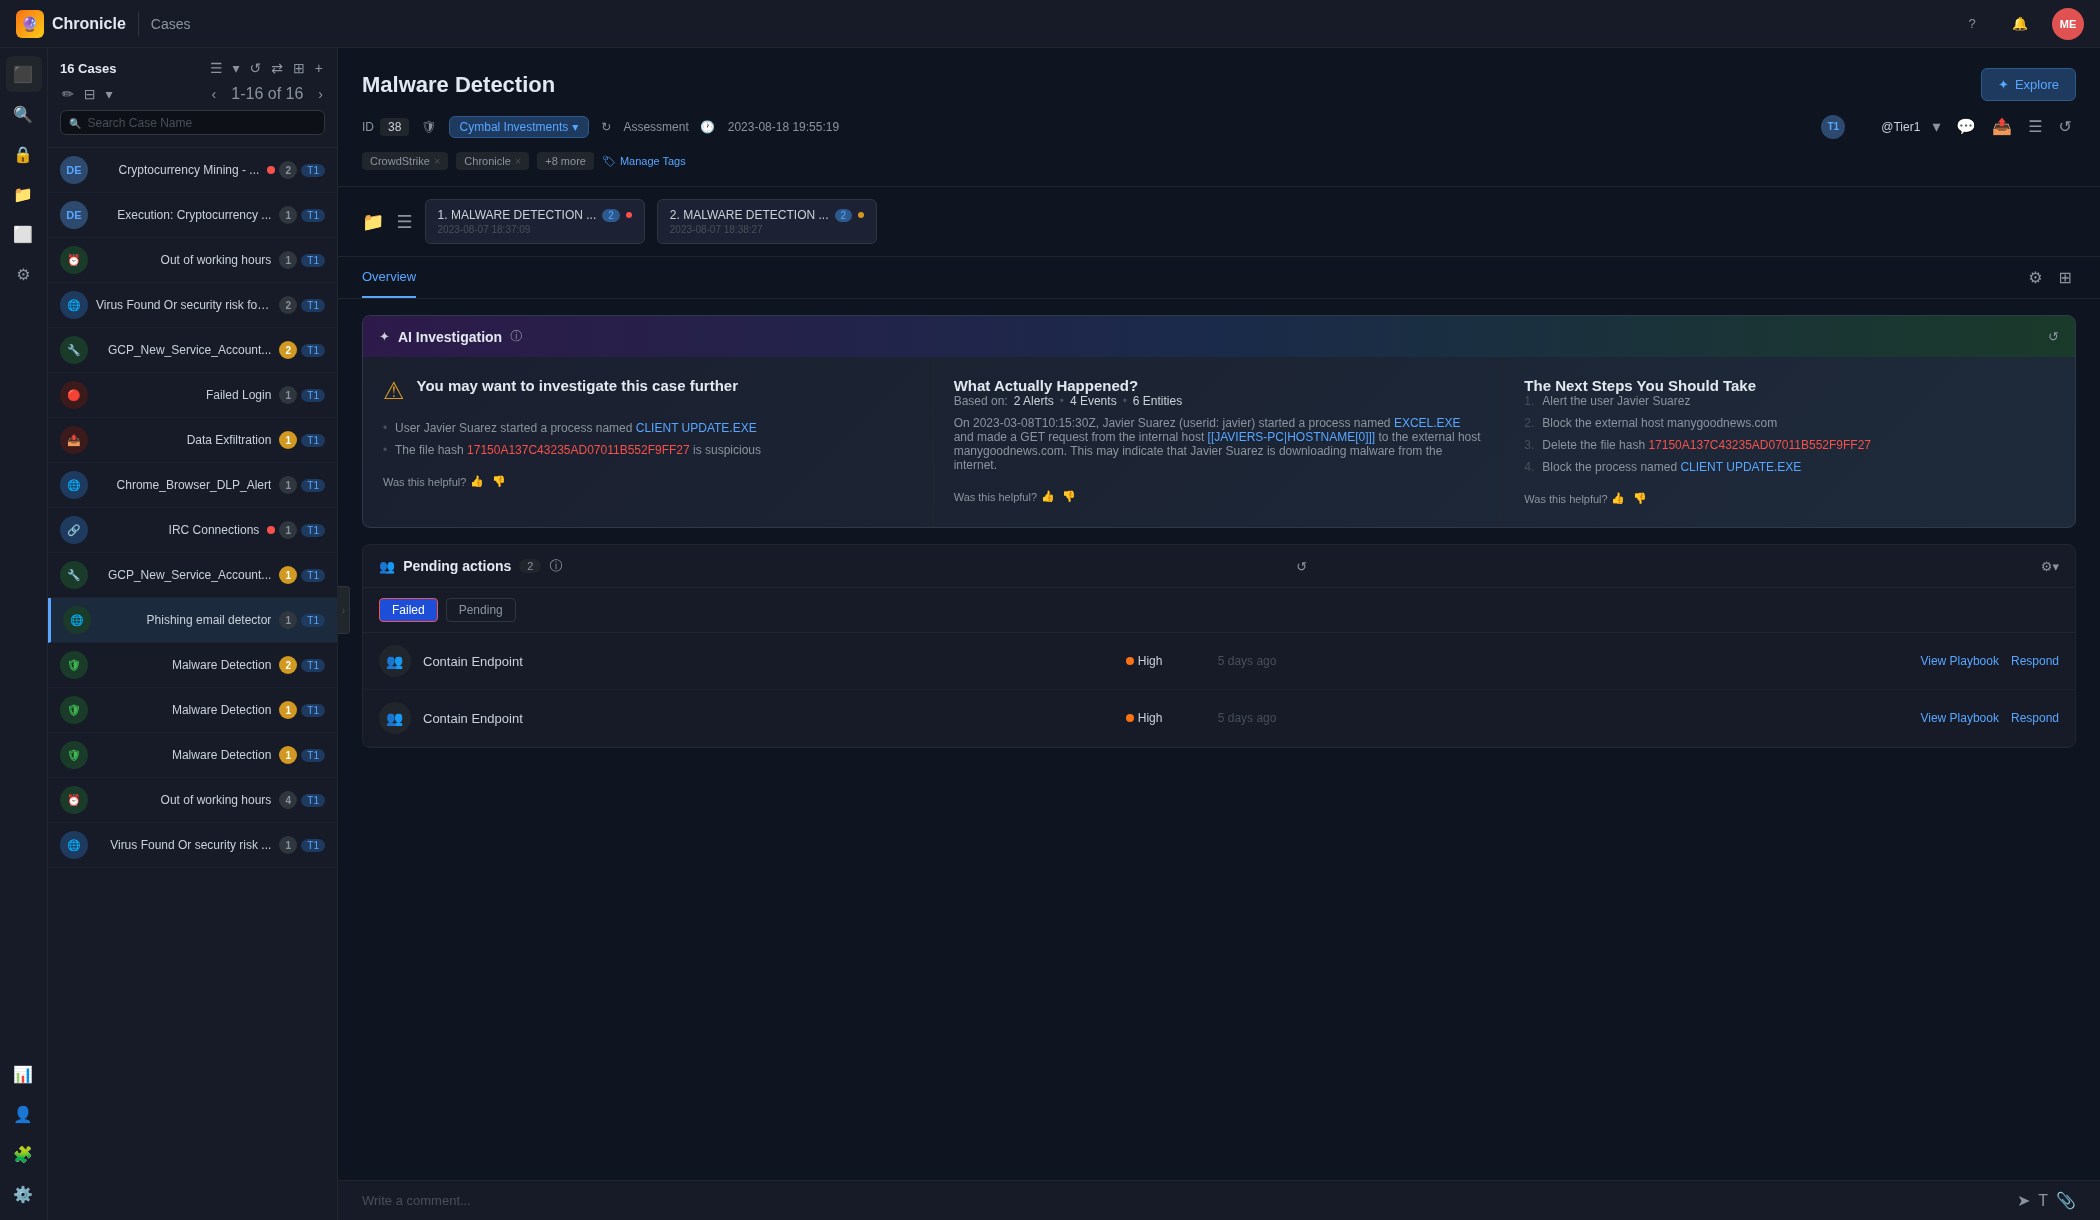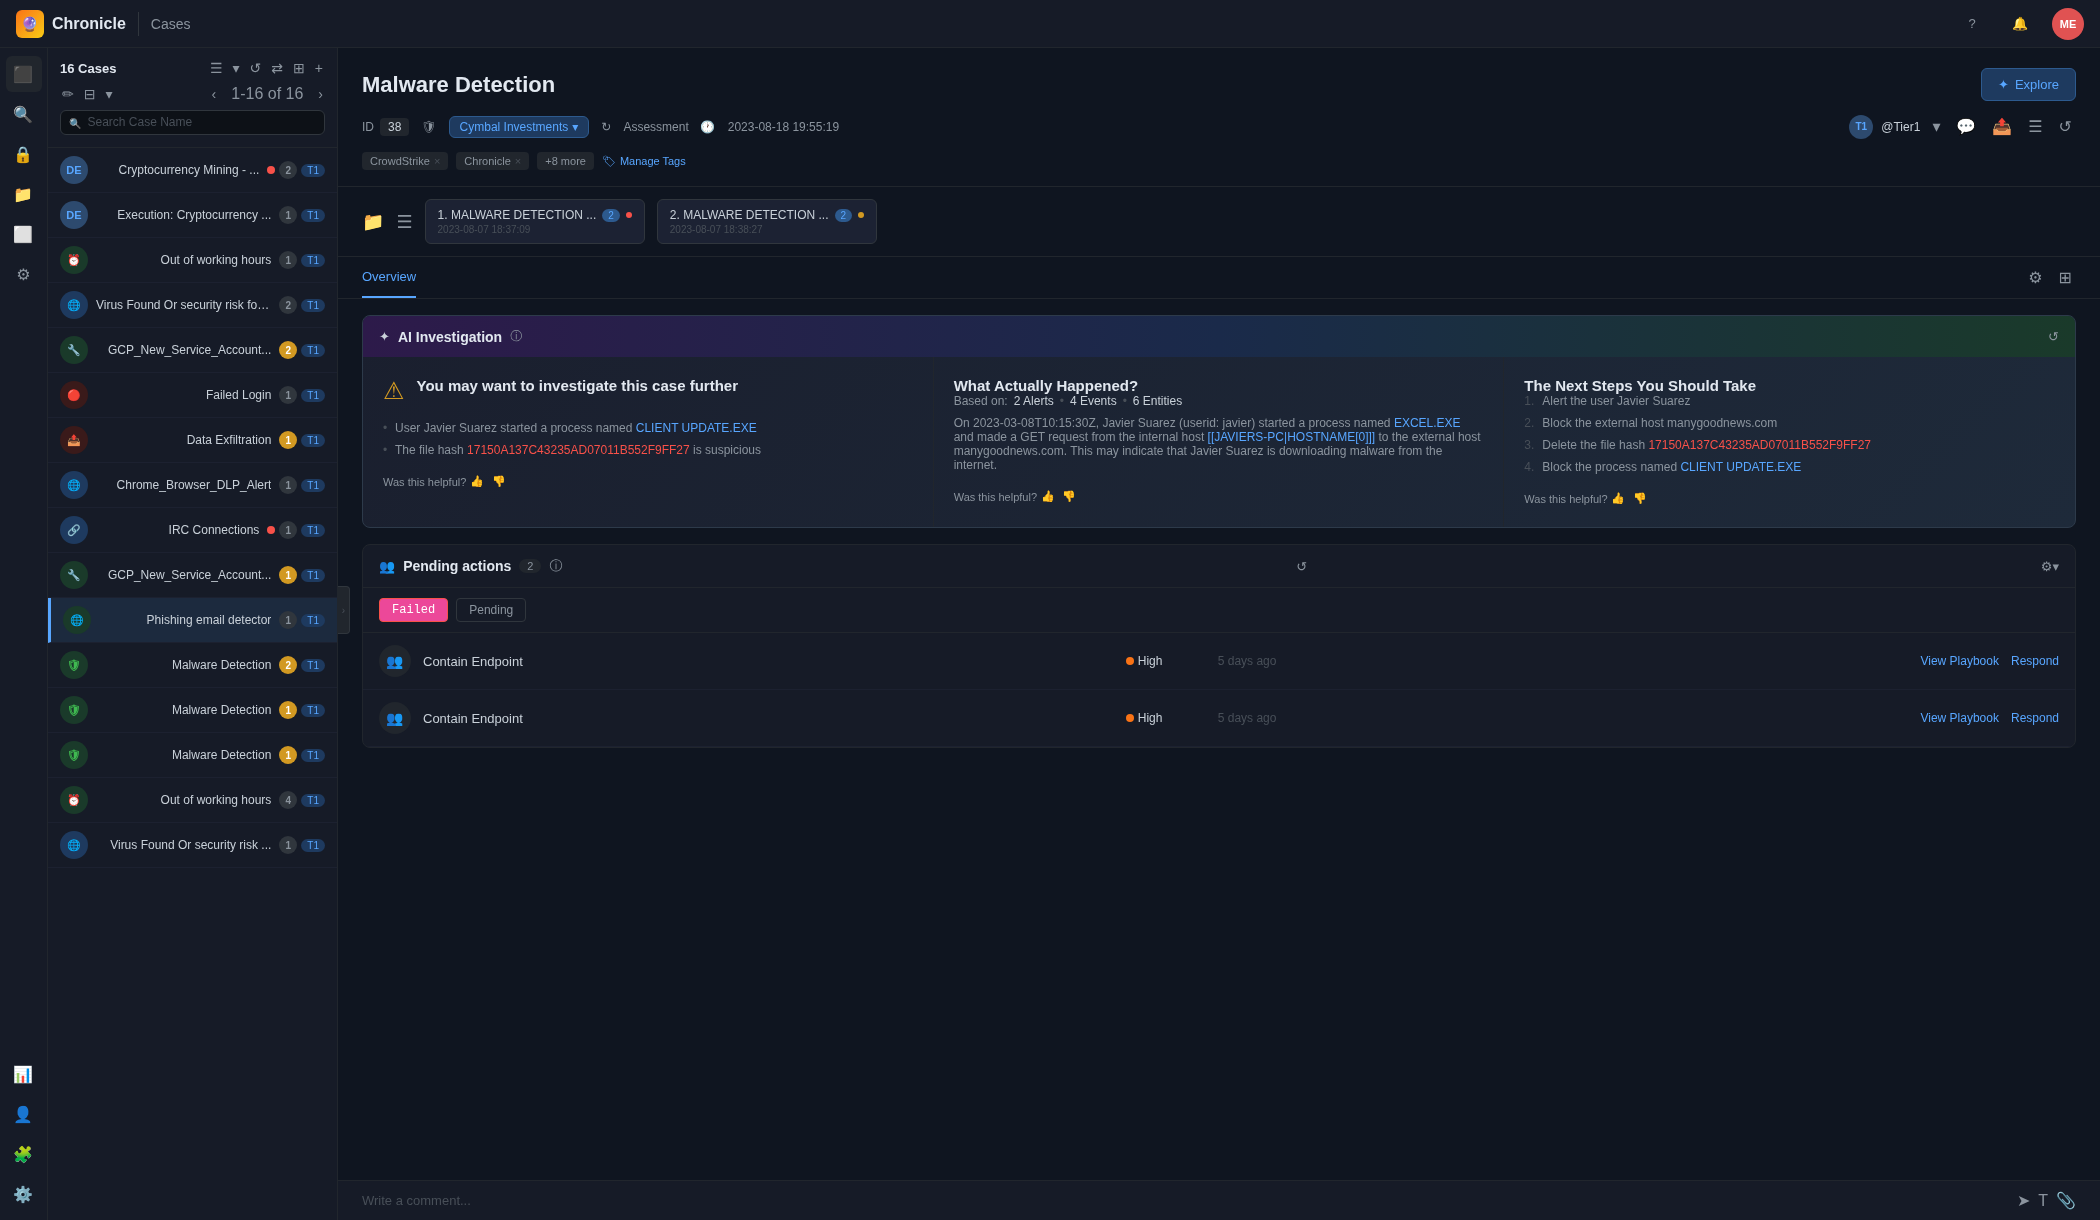--- a/index.html
+++ b/index.html
@@ -34,21 +34,21 @@
       background: #161b27; height: calc(100vh - 48px); border-right: 1px solid #21262d;
       display: flex; flex-direction: column; overflow: hidden; z-index: 80;
     }
     .cases-header { padding: 10px 12px 6px; border-bottom: 1px solid #21262d; }
     .cases-title-row { display: flex; align-items: center; gap: 8px; margin-bottom: 6px; }
     .cases-title { color: #e2e8f0; font-size: 13px; font-weight: 600; }
     .cases-controls { display: flex; align-items: center; gap: 6px; margin-left: auto; }
     .ctrl-btn { color: #8b949e; cursor: pointer; font-size: 14px; padding: 2px; border-radius: 3px; }
     .cases-sub-row { display: flex; align-items: center; gap: 6px; margin-bottom: 4px; }
     .cases-pagination { display: flex; align-items: center; gap: 13px; margin-left: auto; color: #8b949e; font-size: 16px; }
-    .search-box { display: flex; align-items: flex-start; background: #0d1117; border: 1px solid #30363d; border-radius: 6px; padding: 4px 8px; gap: 6px; margin: 6px 0; }
+    .search-box { display: flex; align-items: center; background: #0d1117; border: 1px solid #30363d; border-radius: 6px; padding: 4px 8px; gap: 6px; margin: 6px 0; }
     .search-box input { background: transparent; border: none; outline: none; color: #c9d1d9; font-size: 12px; width: 100%; }
     .search-box input::placeholder { color: #484f58; }
 
     .cases-list { overflow-y: auto; flex: 1; }
     .cases-list::-webkit-scrollbar { width: 4px; }
     .cases-list::-webkit-scrollbar-track { background: #161b27; }
     .cases-list::-webkit-scrollbar-thumb { background: #30363d; border-radius: 2px; }
 
     .case-item { display: flex; align-items: center; padding: 8px 12px; cursor: pointer; border-bottom: 1px solid #1c2130; gap: 8px; text-align: right; }
     .case-item.active { background: #1c2a3e; border-left: 3px solid #58a6ff; }
@@ -78,21 +78,21 @@
     .case-detail-header { padding: 20px 24px 16px; border-bottom: 1px solid #21262d; }
     .case-detail-title-row { display: flex; align-items: center; justify-content: space-between; margin-bottom: 12px; }
     .case-detail-title { color: #e2e8f0; font-size: 22px; font-weight: 600; }
     .explore-btn { background: #1e3a5f; color: #58a6ff; border: 1px solid #2d5a8e; border-radius: 6px; padding: 8px 16px; cursor: pointer; font-size: 13px; display: flex; align-items: center; gap: 6px; }
     .case-meta-row { display: flex; align-items: center; gap: 12px; flex-wrap: wrap; }
     .meta-item { display: flex; align-items: center; gap: 6px; color: #8b949e; font-size: 12px; }
     .meta-id { background: #21262d; color: #c9d1d9; padding: 2px 8px; border-radius: 4px; font-size: 12px; }
     .org-badge { background: #1e3a5f; color: #58a6ff; border: 1px solid #2d5a8e; border-radius: 6px; padding: 3px 10px; font-size: 12px; cursor: pointer; display: flex; align-items: center; gap: 4px; }
     .assignee-section { margin-left: auto; display: flex; align-items: center; gap: 8px; }
     .assignee-avatar { width: 24px; height: 24px; background: #2d4a6e; border-radius: 50%; display: flex; align-items: center; justify-content: center; color: #58a6ff; font-size: 10px; font-weight: 700; }
-    .assignee-name { color: #c9d1d9; font-size: 12px; }
+    .assignee-name { color: #c9d1d9; font-size: 12px; margin-left: 28px; }
     .header-action-btn { color: #8b949e; cursor: pointer; padding: 4px; border-radius: 4px; font-size: 16px; }
     .tags-row { display: flex; align-items: center; gap: 8px; margin-top: 12px; }
     .tag { background: #21262d; color: #8b949e; border-radius: 4px; padding: 3px 8px; font-size: 11px; display: flex; align-items: center; gap: 4px; }
     .tag .remove { cursor: pointer; color: #484f58; }
     .manage-tags { color: #58a6ff; font-size: 11px; cursor: pointer; display: flex; align-items: center; gap: 4px; }
 
     
     .alert-tabs-section { padding: 12px 24px; border-bottom: 1px solid #21262d; display: flex; align-items: center; gap: 12px; }
     .alert-tab { background: #1c2233; border: 1px solid #30363d; border-radius: 6px; padding: 8px 12px; cursor: pointer; display: flex; flex-direction: column; gap: 2px; min-width: 200px; position: relative; }
     .alert-tab-title { color: #c9d1d9; font-size: 12px; font-weight: 500; display: flex; align-items: center; gap: 6px; }
@@ -134,21 +134,21 @@
     .step-num { color: #484f58; flex-shrink: 0; }
 
     
     .pending-section { margin: 0 24px 16px; background: #161b27; border: 1px solid #21262d; border-radius: 8px; overflow: hidden; }
     .pending-header { padding: 12px 16px; display: flex; align-items: center; gap: 8px; border-bottom: 1px solid #21262d; }
     .pending-title { color: #e2e8f0; font-size: 14px; font-weight: 600; }
     .pending-count { background: #21262d; color: #8b949e; border-radius: 10px; padding: 1px 8px; font-size: 11px; }
     .pending-refresh { margin-left: auto; color: #8b949e; cursor: pointer; }
     .pending-filter-row { display: flex; align-items: center; gap: 8px; padding: 10px 16px; border-bottom: 1px solid #21262d; }
     .filter-btn { padding: 4px 12px; border-radius: 4px; font-size: 12px; cursor: pointer; border: 1px solid #30363d; }
-    .filter-btn.active { background: #ec4899; color: white; border-color: #f85149; font-family: Liberation Mono, monospace; }
+    .filter-btn.active { background: #1d4ed8; color: white; border-color: #f85149; }
     .filter-btn.pending { background: transparent; color: #8b949e; }
     .pending-actions-list { }
     .action-row { display: flex; align-items: center; padding: 12px 16px; border-bottom: 1px solid #1c2130; gap: 12px; }
     .action-icon { width: 32px; height: 32px; border-radius: 50%; background: #21262d; display: flex; align-items: center; justify-content: center; font-size: 14px; }
     .action-name { color: #c9d1d9; font-size: 13px; flex: 1; }
     .priority-badge { display: flex; align-items: center; gap: 4px; color: #c9d1d9; font-size: 12px; width: 80px; }
     .priority-dot { width: 8px; height: 8px; border-radius: 50%; }
     .priority-high { background: #f97316; }
     .action-time { color: #484f58; font-size: 12px; flex: 1; }
     .action-links { display: flex; gap: 12px; }

